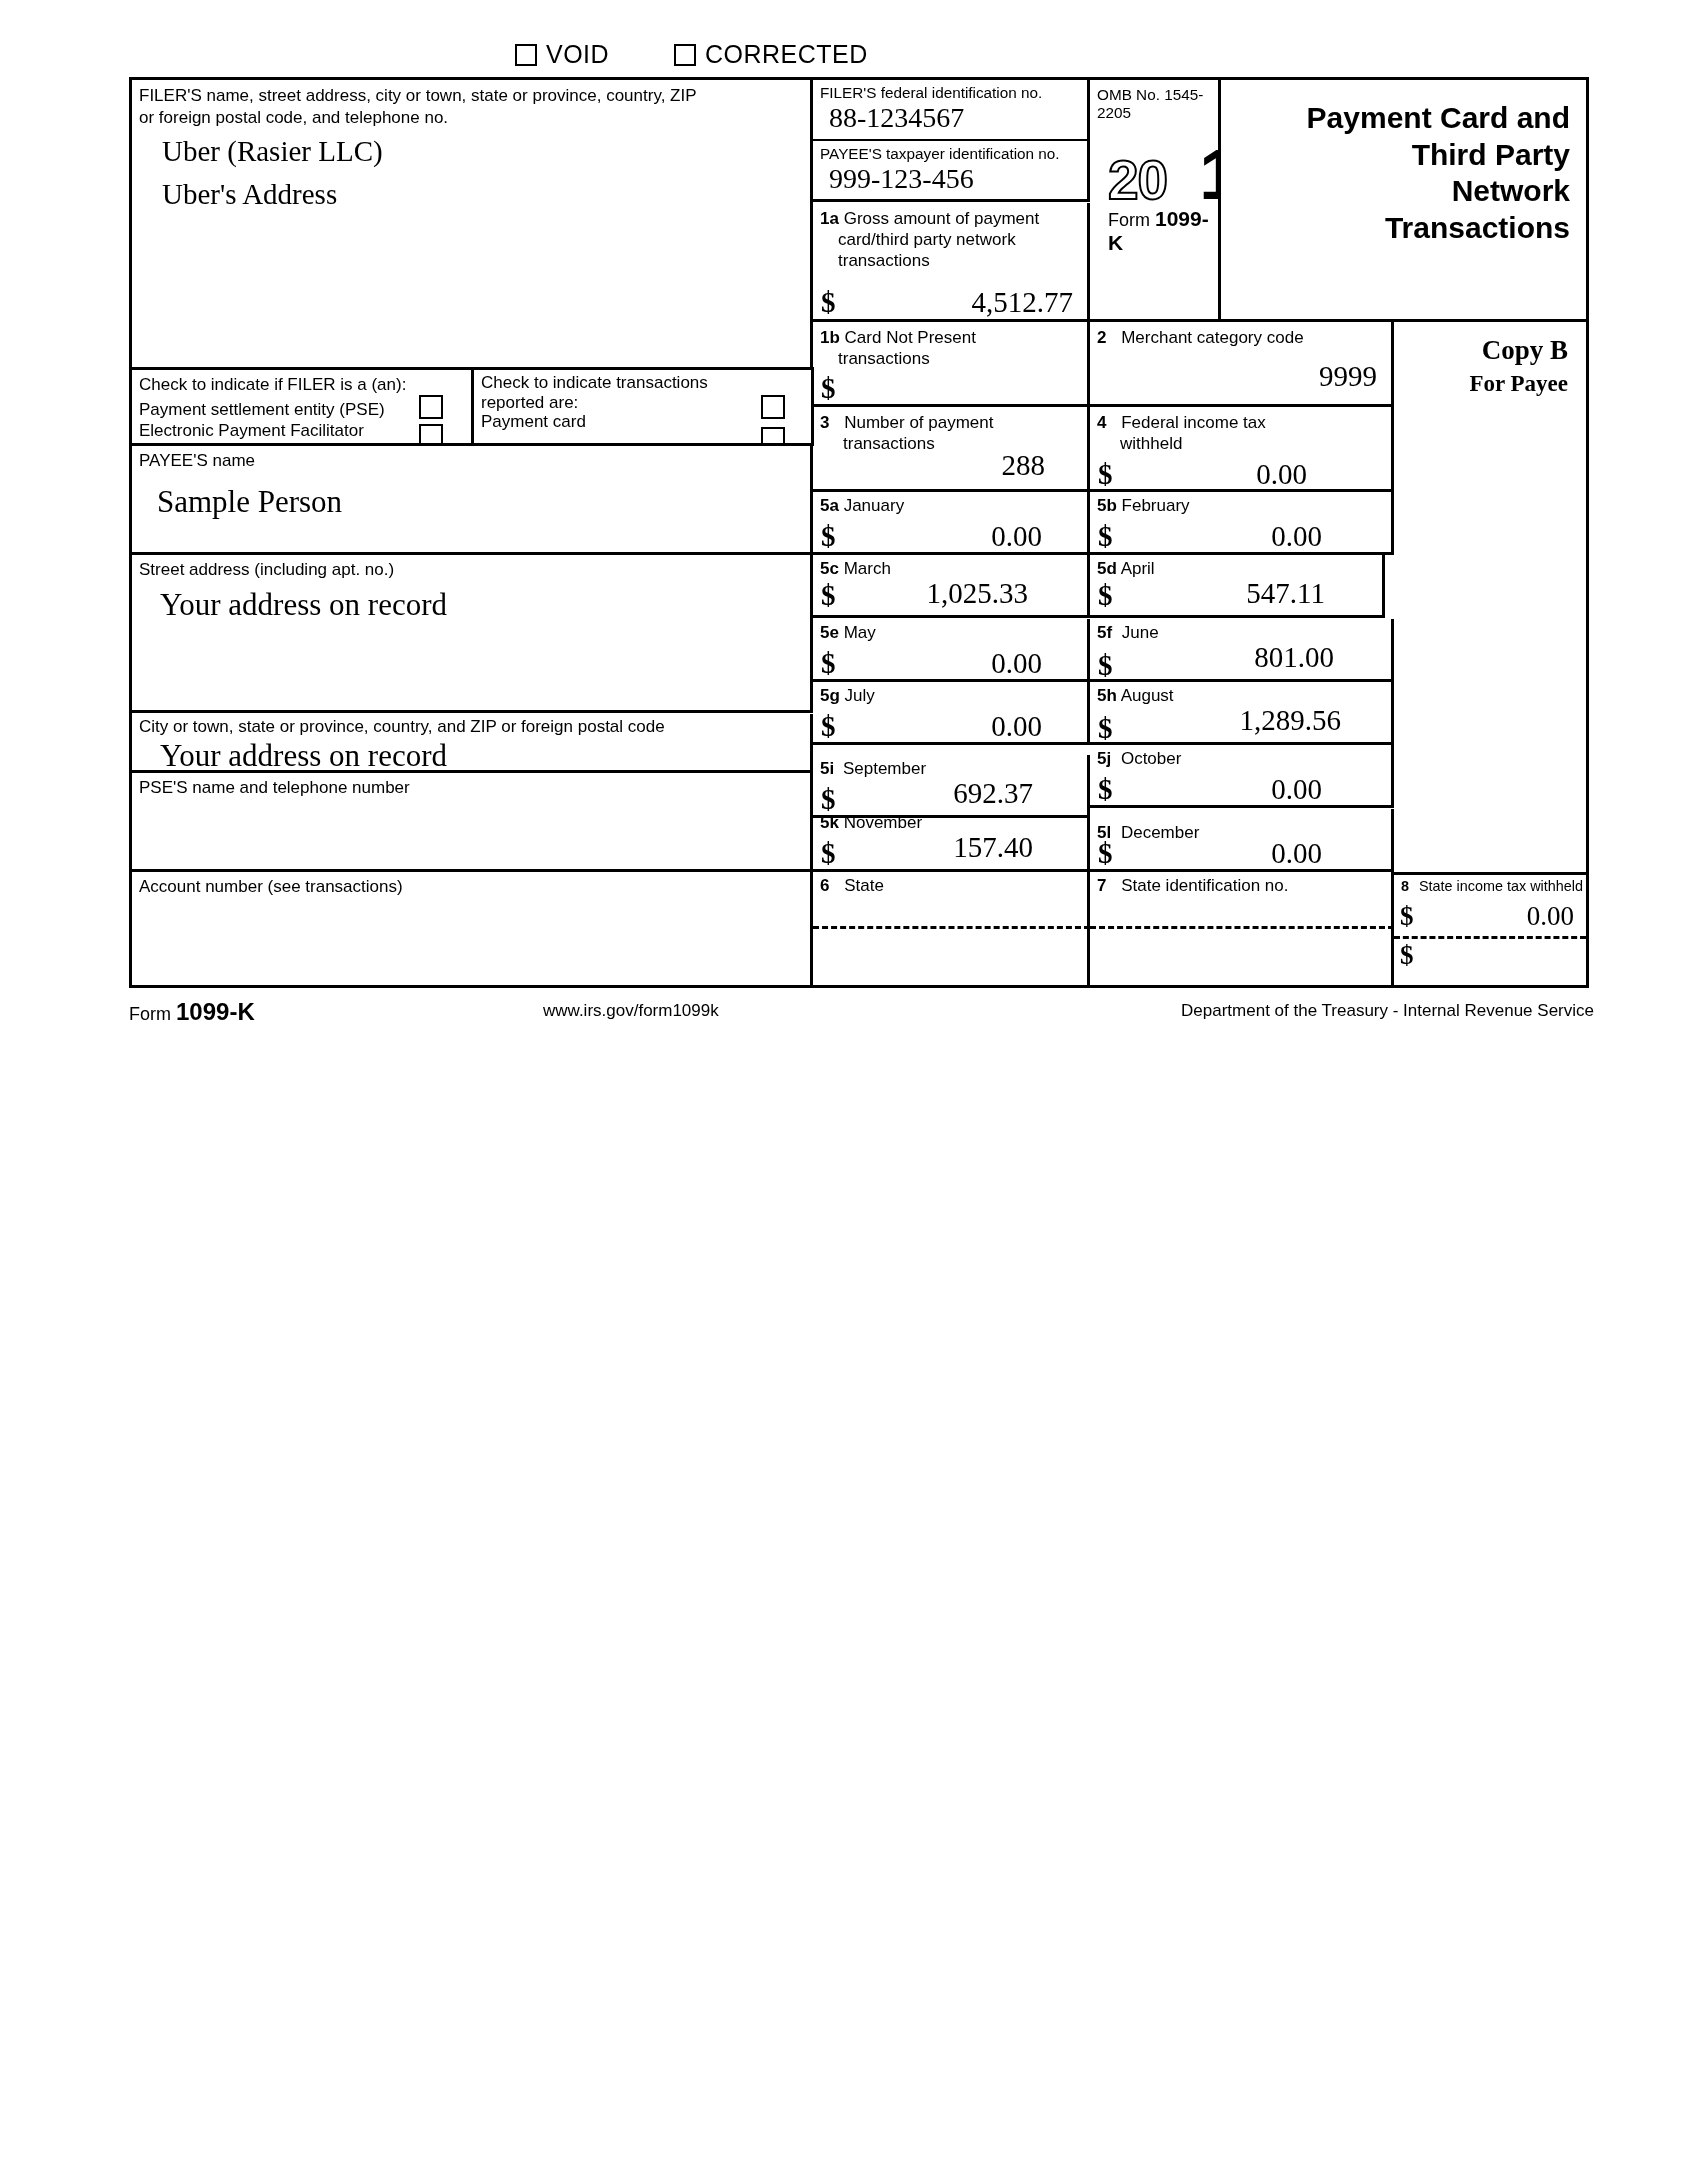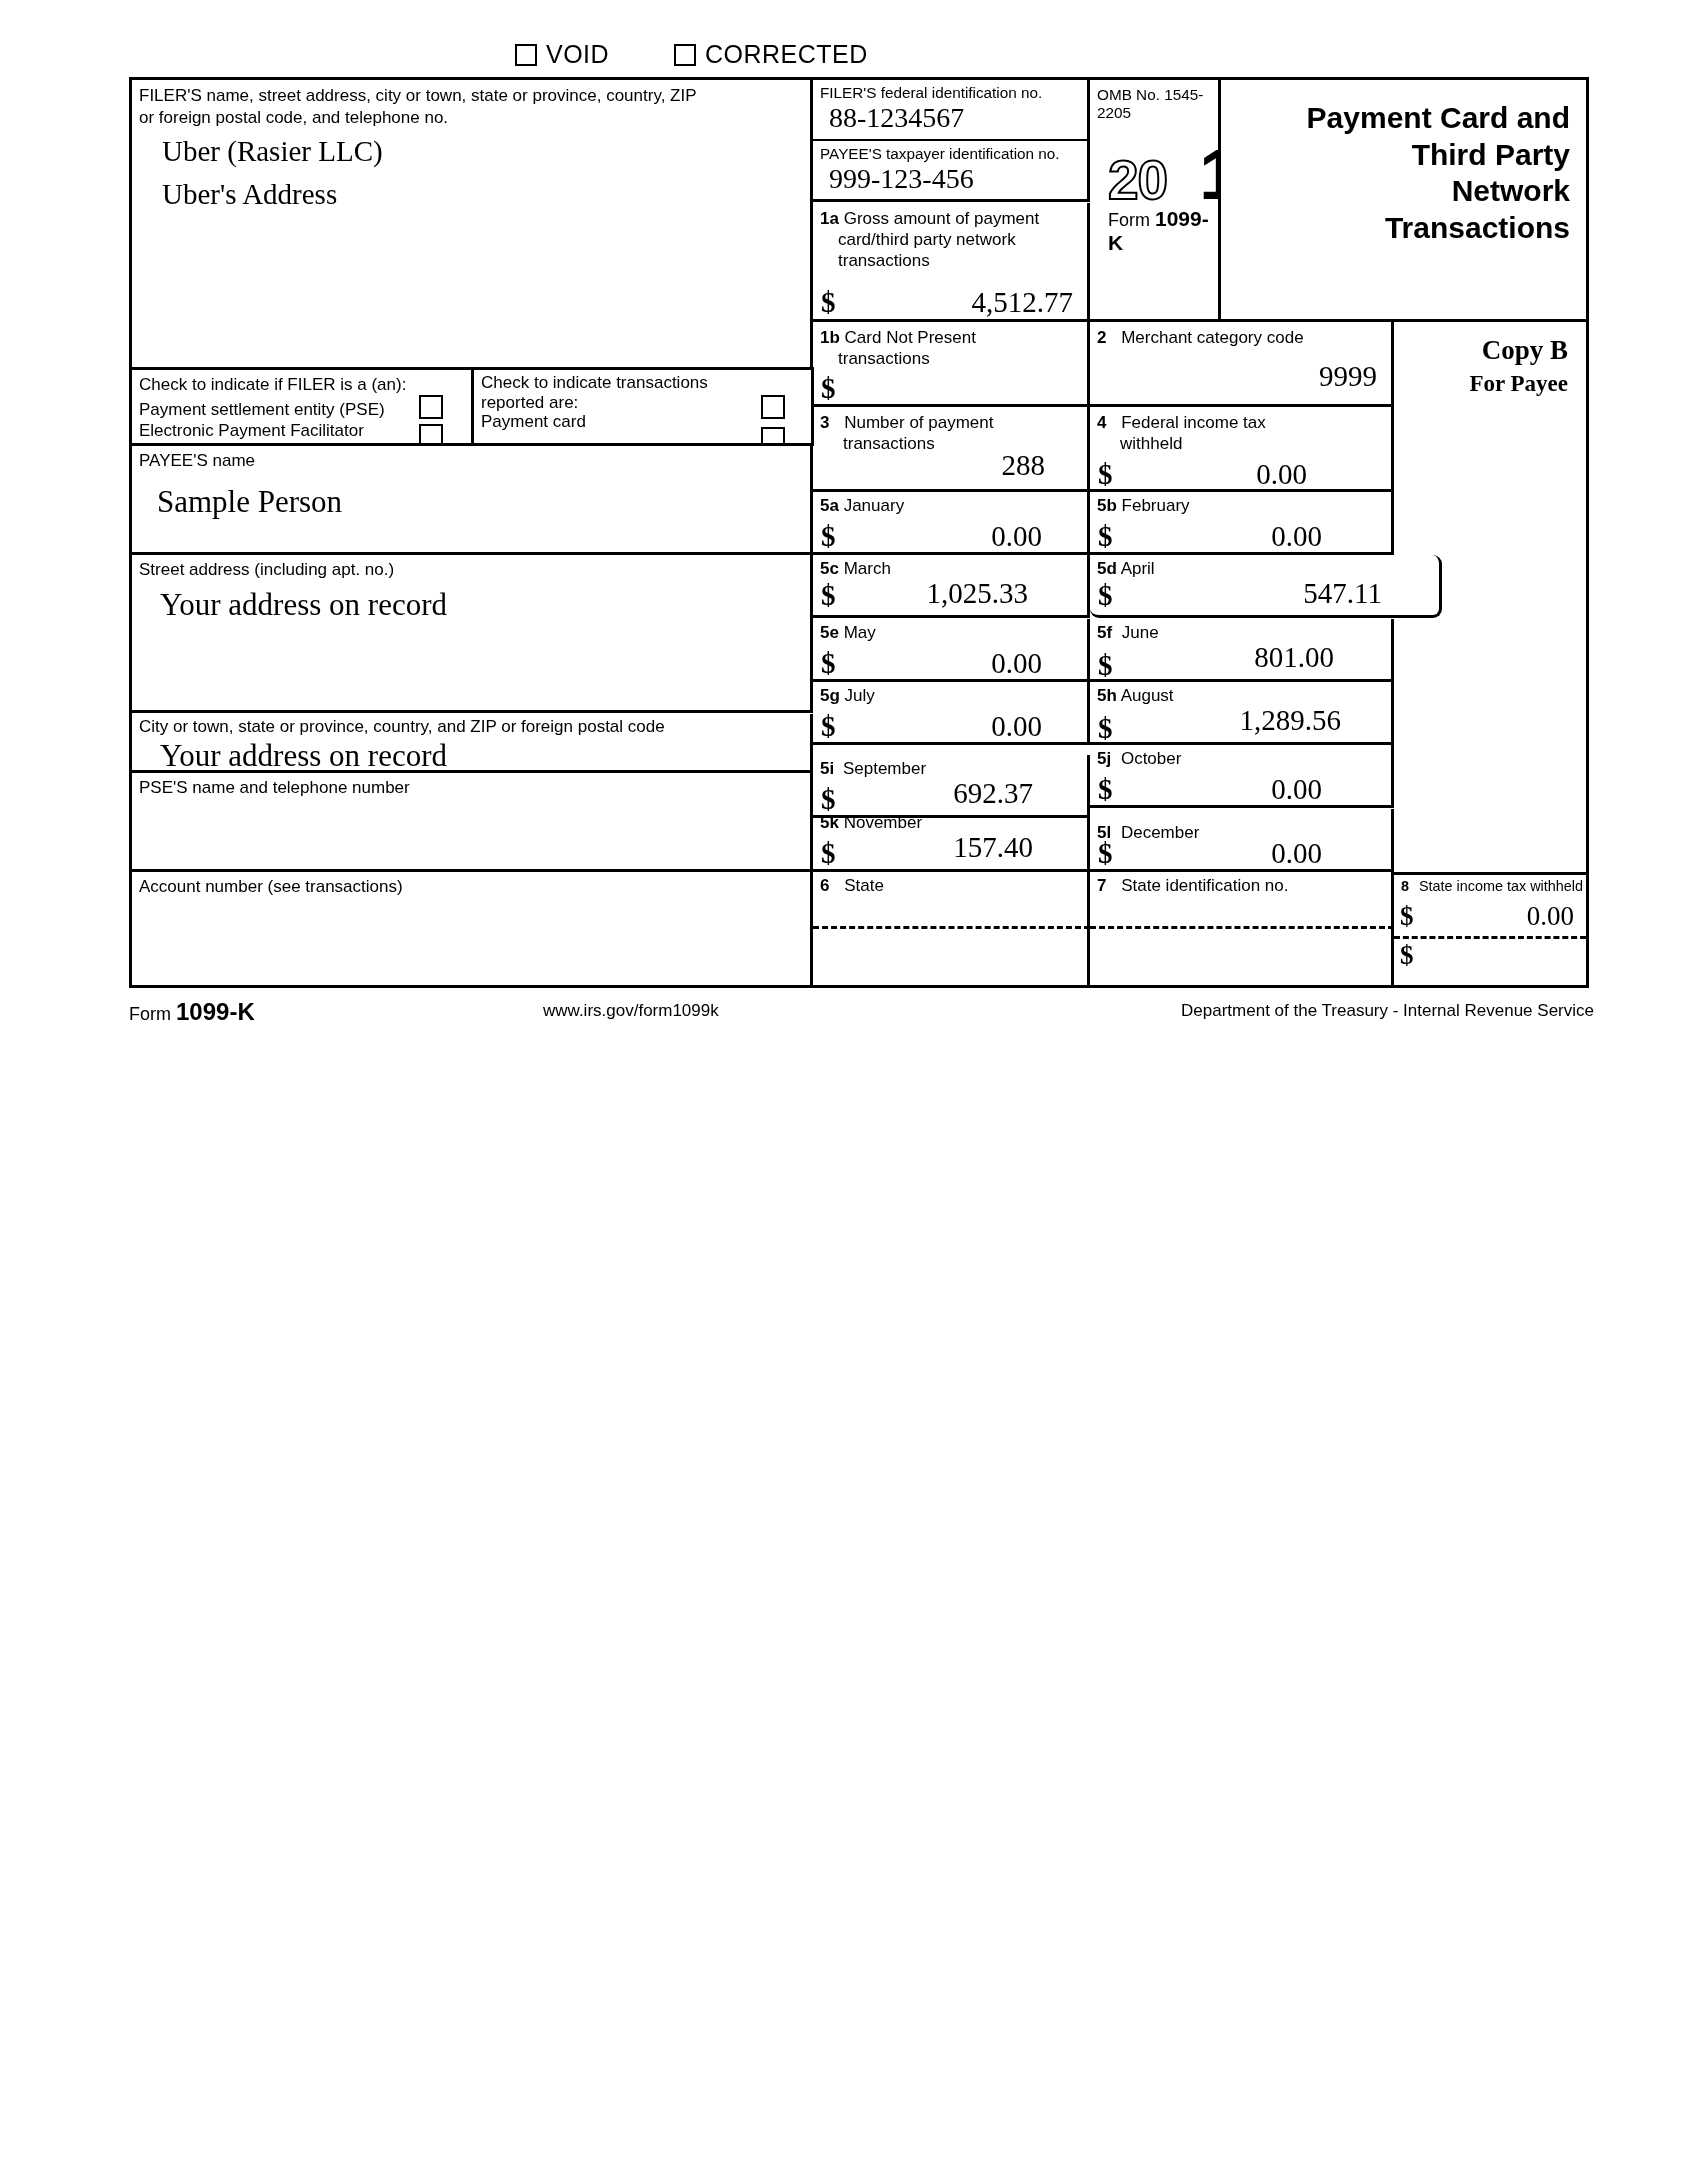--- a/index.html
+++ b/index.html
@@ -241,21 +241,21 @@
       <div class="dollar" style="left:8px;top:28px;">$</div>
       <div class="amt" style="right:69px;top:28px;width:168px;">0.00</div>
     </div>
 
     <div class="cell br bb" style="left:681px;top:475px;width:277px;height:63px;">
       <div class="lbl" style="padding-top:4px;"><span class="lbl-b">5c</span>
         <span>March</span></div>
       <div class="dollar" style="left:8px;top:24px;">$</div>
       <div class="amt" style="right:59px;top:22px;width:188px;">1,025.33</div>
     </div>
-    <div class="cell br bb" style="left:958px;top:475px;width:352px;height:63px;border-radius:9px;">
+    <div class="cell br bb" style="left:958px;top:475px;width:295px;height:63px;">
       <div class="lbl" style="padding-top:4px;"><span class="lbl-b">5d</span>
         <span>April</span></div>
       <div class="dollar" style="left:8px;top:24px;">$</div>
       <div class="amt" style="right:57px;top:22px;width:188px;">547.11</div>
     </div>
 
     <div class="cell br bb" style="left:681px;top:539px;width:277px;height:63px;">
       <div class="lbl" style="padding-top:4px;"><span class="lbl-b">5e</span>
         <span>May</span></div>
       <div class="dollar" style="left:8px;top:28px;">$</div>

